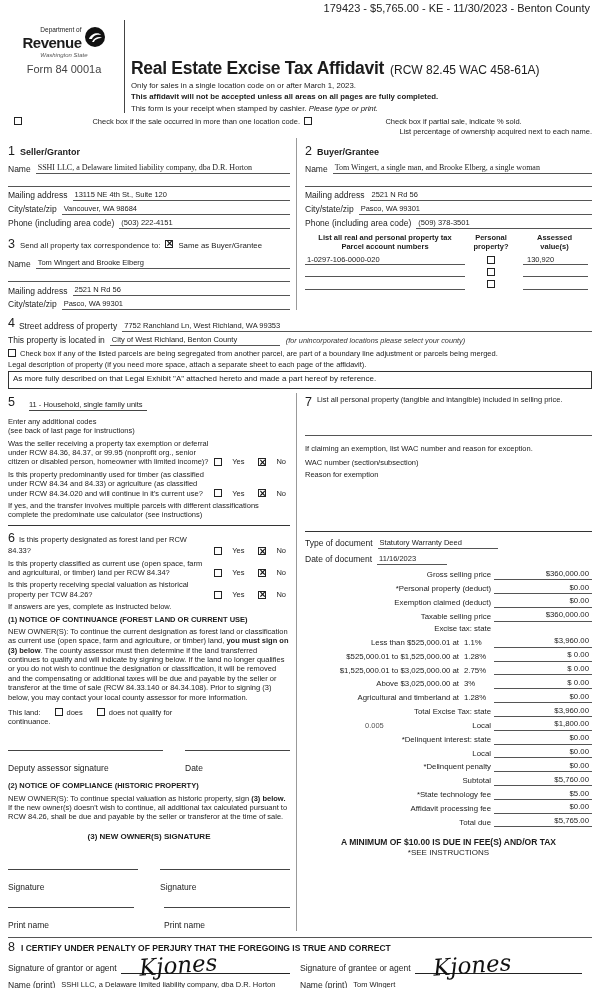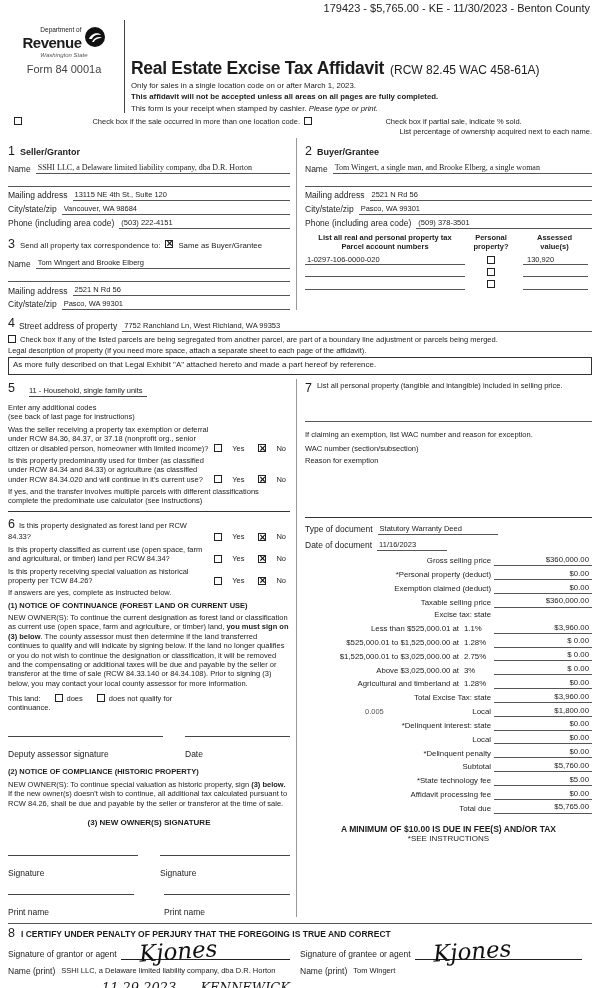--- a/index.html
+++ b/index.html
@@ -265,39 +265,44 @@
       </div>
     </div>
   </div>
 
   <div class="sec4">
     <div class="frow" style="margin-top:6px;">
       <span class="secnum" style="margin-right:4px;">4</span>
       <span class="flabel">Street address of property</span>
       <span class="fill">7752 Ranchland Ln, West Richland, WA 99353</span>
     </div>
+    <div class="frow">
+      <span class="flabel">This property is located in</span>
+      <span class="fill" style="flex:0 0 170px;">City of West Richland, Benton County</span>
+      <span class="note-ital" style="margin-left:6px;">(for unincorporated locations please select your county)</span>
+    </div>
     <div class="cbrow">
       <span class="cb"></span>
       <span>Check box if any of the listed parcels are being segregated from another parcel, are part of a boundary line adjustment or parcels being merged.</span>
     </div>
     <div style="margin-top:2px;">Legal description of property (if you need more space, attach a separate sheet to each page of the affidavit).</div>
     <div class="legalbox">As more fully described on that Legal Exhibit "A" attached hereto and made a part hereof by reference.</div>
   </div>
 
   <div class="twocol" style="margin-top:4px;">
     <div class="colL">
       <div class="frow" style="margin-top:2px;">
         <span class="secnum" style="margin-right:14px;">5</span>
         <span style="border-bottom:1px solid #444; padding:0 4px 1px 0;">11 - Household, single family units</span>
       </div>
       <div style="margin-top:6px;">Enter any additional codes</div>
       <div>(see back of last page for instructions)</div>
 
       <div class="qrow">
-        <span class="qtext">Was the seller receiving a property tax exemption or deferral under RCW 84.36, 84.37, or 37.18 (nonprofit org., senior citizen or disabled person, homeowner with limited income)?</span>
+        <span class="qtext">Was the seller receiving a property tax exemption or deferral under RCW 84.36, 84.37, or 99.95 (nonprofit org., senior citizen or disabled person, homeowner with limited income)?</span>
         <span class="yn">
           <span class="cb"></span>
             <span class="lab">Yes</span>
           <span class="cb checked"></span>
             <span class="lab">No</span>
         </span>
       </div>
       <div class="qrow">
         <span class="qtext">Is this property predominantly used for timber (as classified under RCW 84.34 and 84.33) or agriculture (as classified under RCW 84.34.020 and will continue in it's current use?</span>
         <span class="yn">

